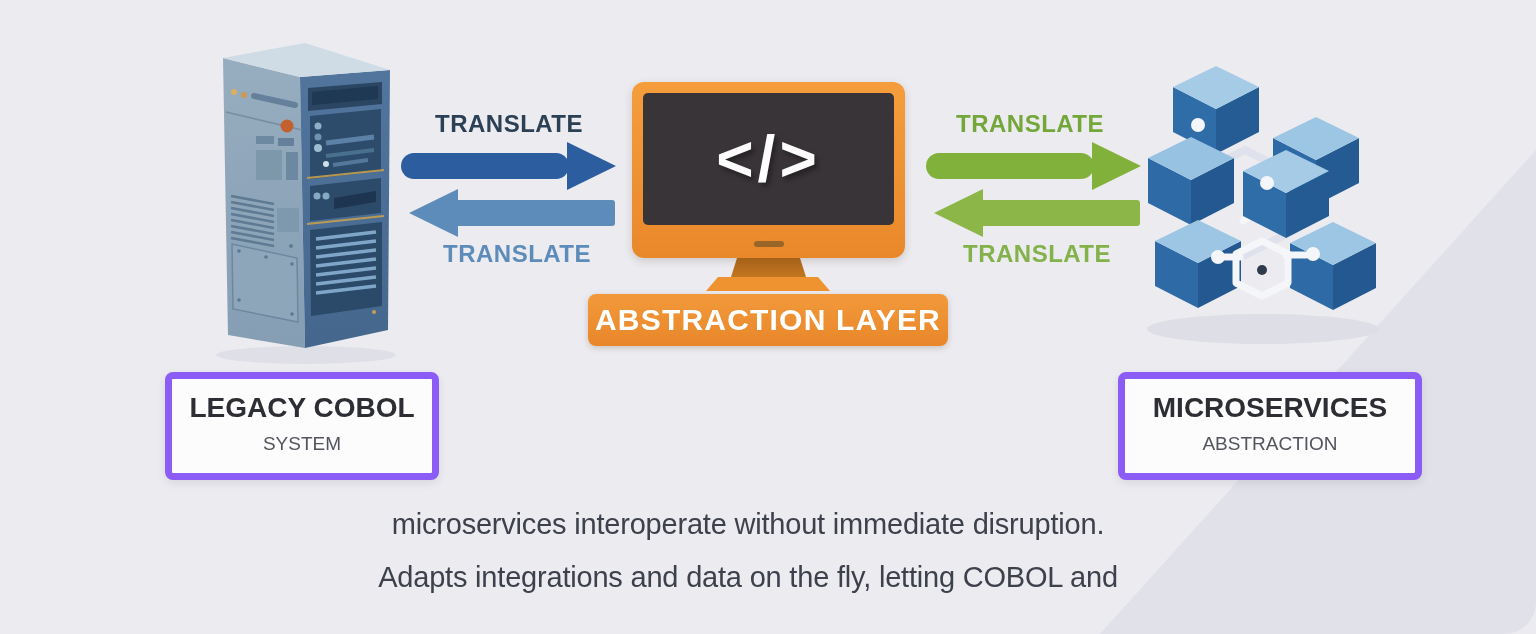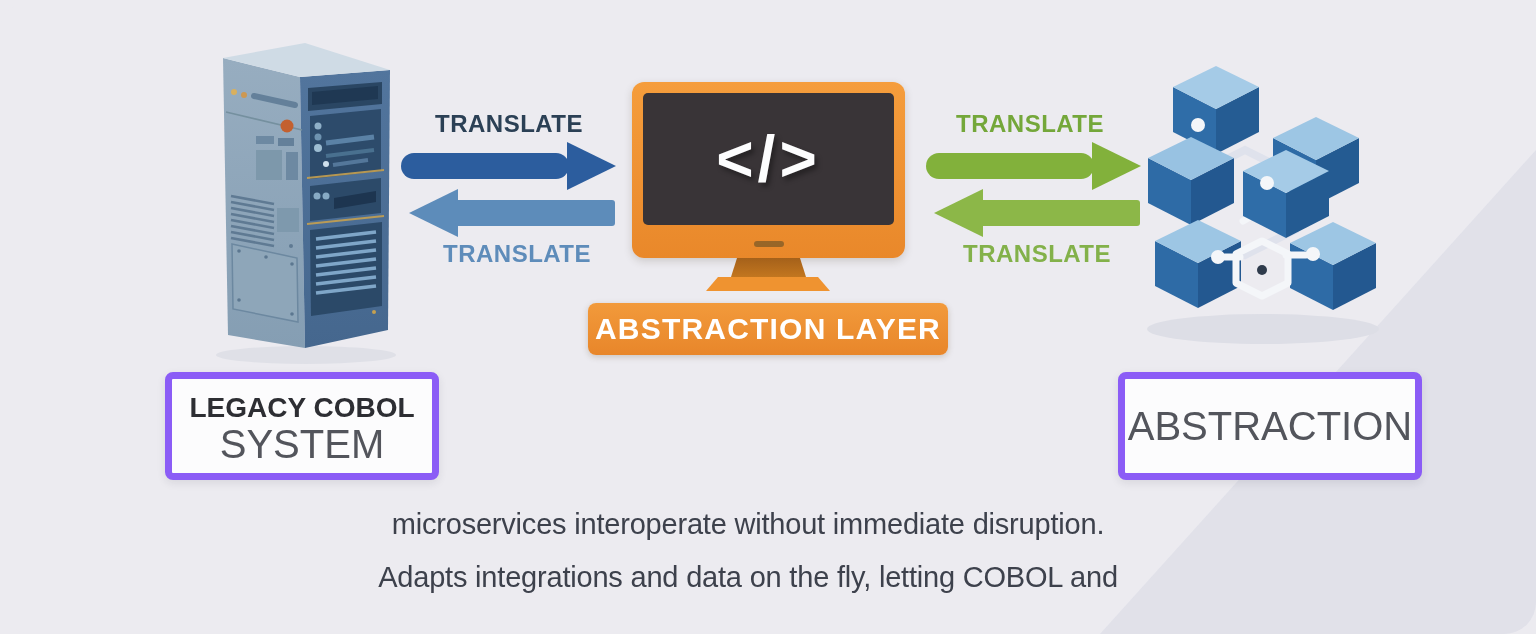--- a/index.html
+++ b/index.html
@@ -38,38 +38,38 @@
   .code{
     color:#fdfdfe;font-size:64px;font-weight:bold;letter-spacing:4px;
     text-shadow:3px 4px 5px rgba(0,0,0,0.35);
     font-family:"Liberation Sans", sans-serif;
   }
   .chin-dash{
     position:absolute;left:50%;bottom:11px;transform:translateX(-50%);
     width:30px;height:6px;border-radius:3px;background:#7c5a27;opacity:.75;
   }
   .banner{
-    position:absolute;left:588px;top:303px;width:360px;height:52px;
+    position:absolute;left:588px;top:294px;width:360px;height:52px;
     background:linear-gradient(180deg,#f29a3b,#e8862a);
     border-radius:8px;box-shadow:0 2px 6px rgba(80,60,20,0.22);
     display:flex;align-items:center;justify-content:center;
     color:#ffffff;font-size:30px;font-weight:bold;letter-spacing:1.2px;white-space:nowrap;
   }
   
   .card{
     position:absolute;top:372px;height:94px;
     background:#fcfcfd;border:7px solid #8b5cf6;border-radius:8px;
     box-shadow:0 3px 8px rgba(40,40,60,0.10);
     display:flex;flex-direction:column;align-items:center;justify-content:center;
     line-height:36px;white-space:nowrap;
   }
   .card-left{left:165px;width:260px;}
   .card-right{left:1118px;width:290px;}
   .card-l1{font-size:28px;font-weight:bold;color:#2d2e33;}
-  .card-l2{font-size:40px;font-weight:400;color:#53555c;}
+  .card-l2{font-size:19px;font-weight:400;color:#53555c;}
   
   .caption{
     position:absolute;top:498px;left:calc(50% - 20px);transform:translateX(-50%);
     width:1300px;text-align:center;
     color:#3d414c;font-size:29px;line-height:53px;letter-spacing:-0.2px;
   }
   svg{position:absolute;display:block;}
 </style>
 </head>
 <body>
@@ -252,20 +252,21 @@
     <circle cx="78" cy="202" r="7" fill="#f4f6f9"></circle>
     <circle cx="173" cy="199" r="7" fill="#f4f6f9"></circle>
     <circle cx="122" cy="215" r="5" fill="#2f3b4c"></circle>
   </svg>
 
   <div class="card card-left">
     <div class="card-l1">LEGACY COBOL</div>
     <div class="card-l2">SYSTEM</div>
   </div>
   <div class="card card-right">
+    <div class="card-l1">MICROSERVICES</div>
     <div class="card-l2">ABSTRACTION</div>
   </div>
 
   <div class="caption">
     <div>microservices interoperate without immediate disruption.</div>
     <div>Adapts integrations and data on the fly, letting COBOL and</div>
   </div>
 
 </div>
 

